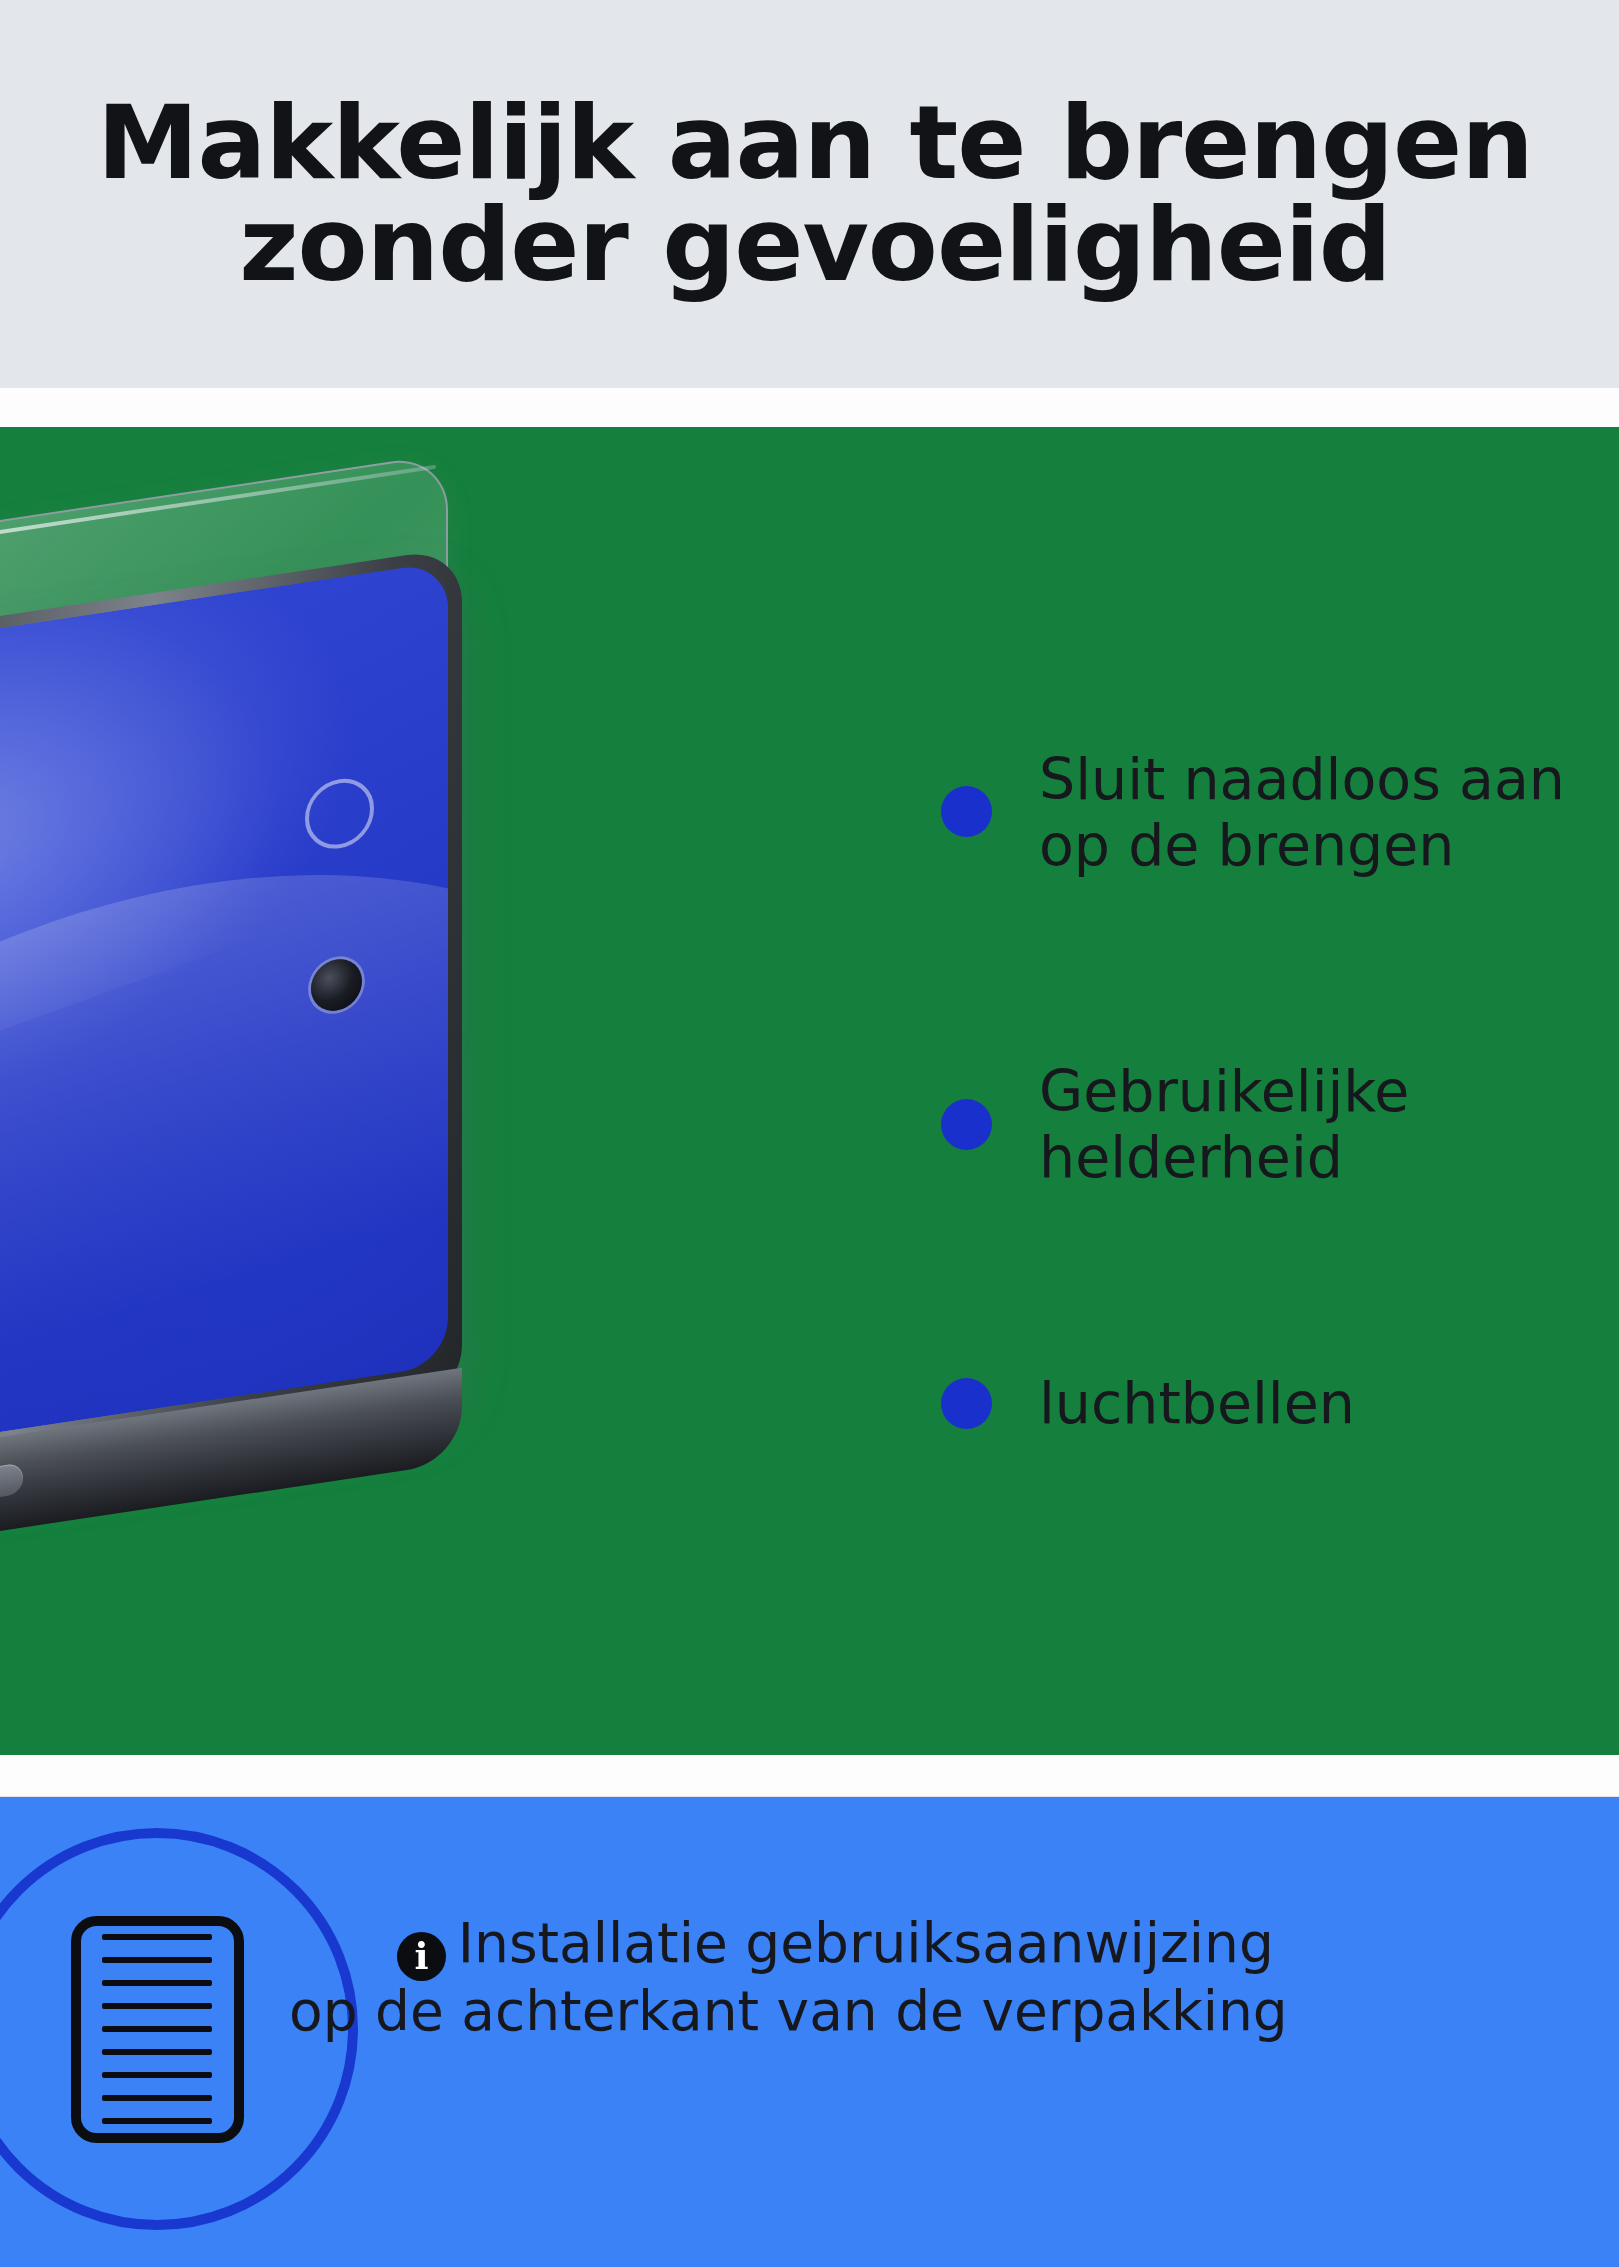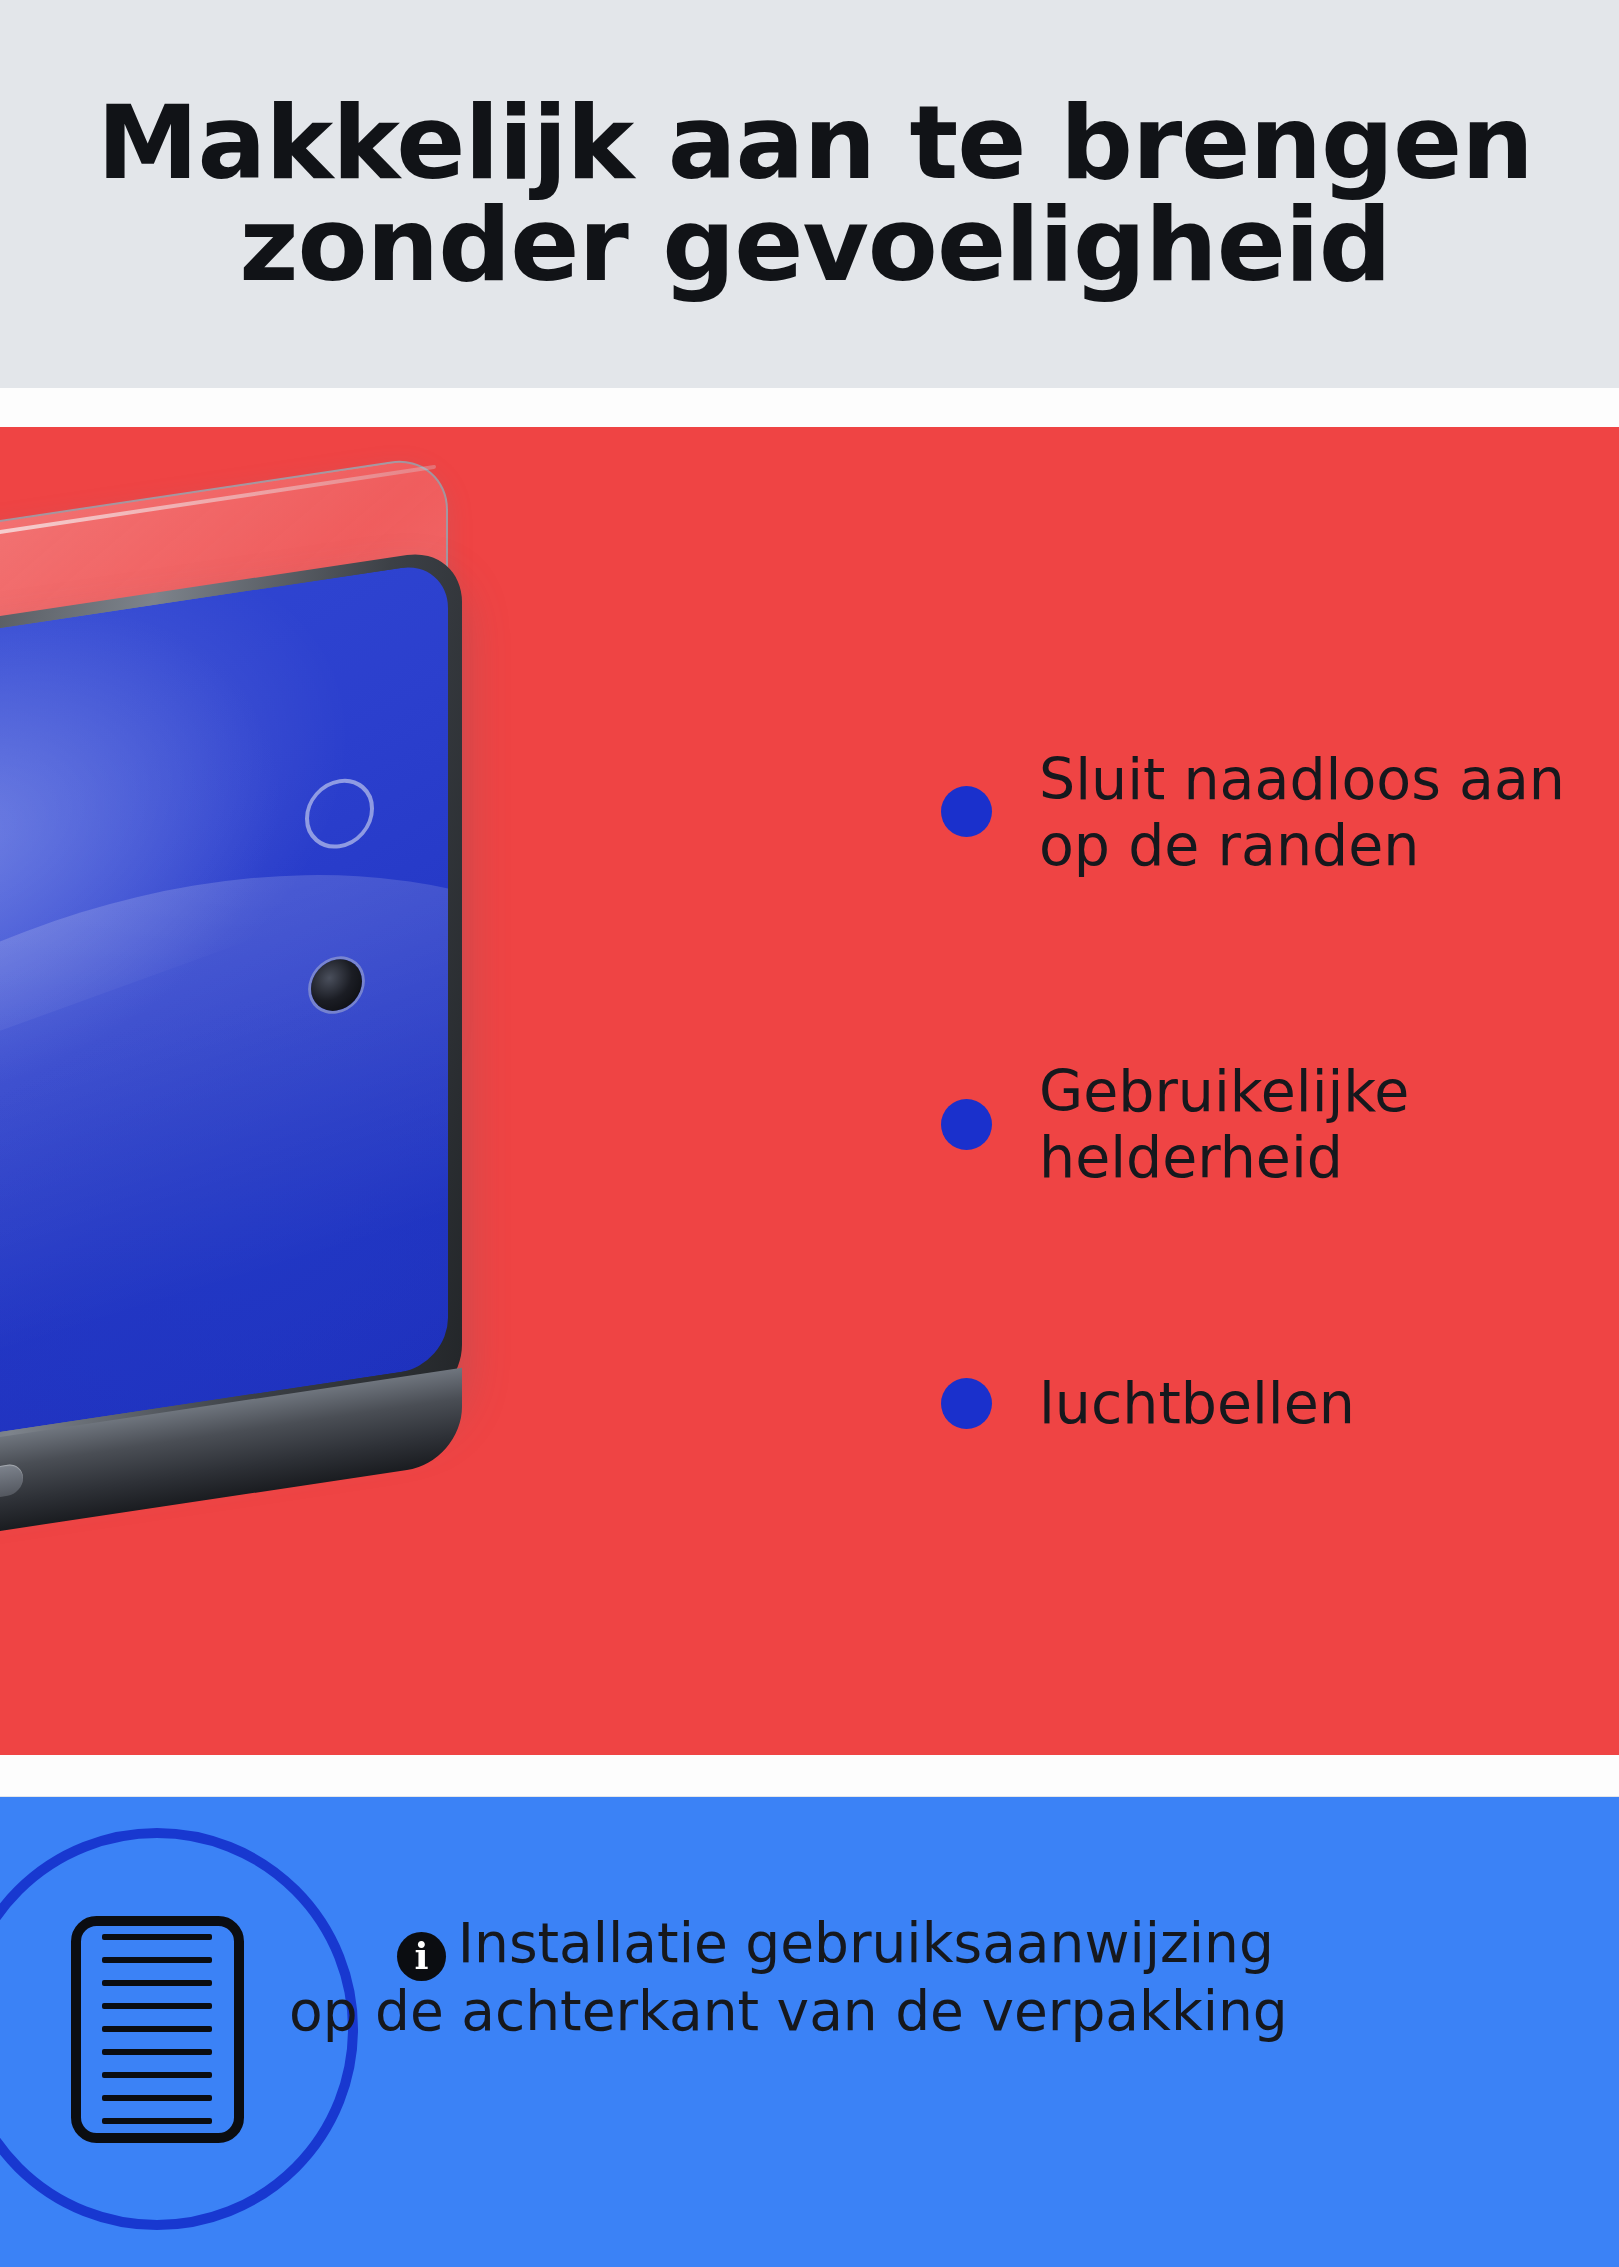--- a/index.html
+++ b/index.html
@@ -32,21 +32,21 @@
 
   .band{
     position:absolute;left:0;width:1619px;background:#fdfdfd;
   }
   .band-top{top:388px;height:39px;}
   .band-bottom{top:1755px;height:41px;}
 
   
   .main{
     position:absolute;left:0;top:427px;width:1619px;height:1328px;
-    background:#ef4444;
+    background:#15803d;
     overflow:hidden;
   }
 
   
   .product{
     position:absolute;left:-323px;top:19.6px;width:1157px;height:1176px;
   }
   
   .glass{
     position:absolute;left:61px;top:59px;width:706px;height:617px;
@@ -198,21 +198,21 @@
     </div>
 
   </div>
 
   <div class="features">
 
     <div class="feature">
       <div class="feature-bullet"></div>
       <div class="feature-text">
         <span>Sluit naadloos aan</span>
-        <span class="l2">op de randen</span>
+        <span class="l2">op de brengen</span>
       </div>
     </div>
 
     <div class="feature">
       <div class="feature-bullet"></div>
       <div class="feature-text">
         <span>Gebruikelijke</span>
         <span class="l2">helderheid</span>
       </div>
     </div>

